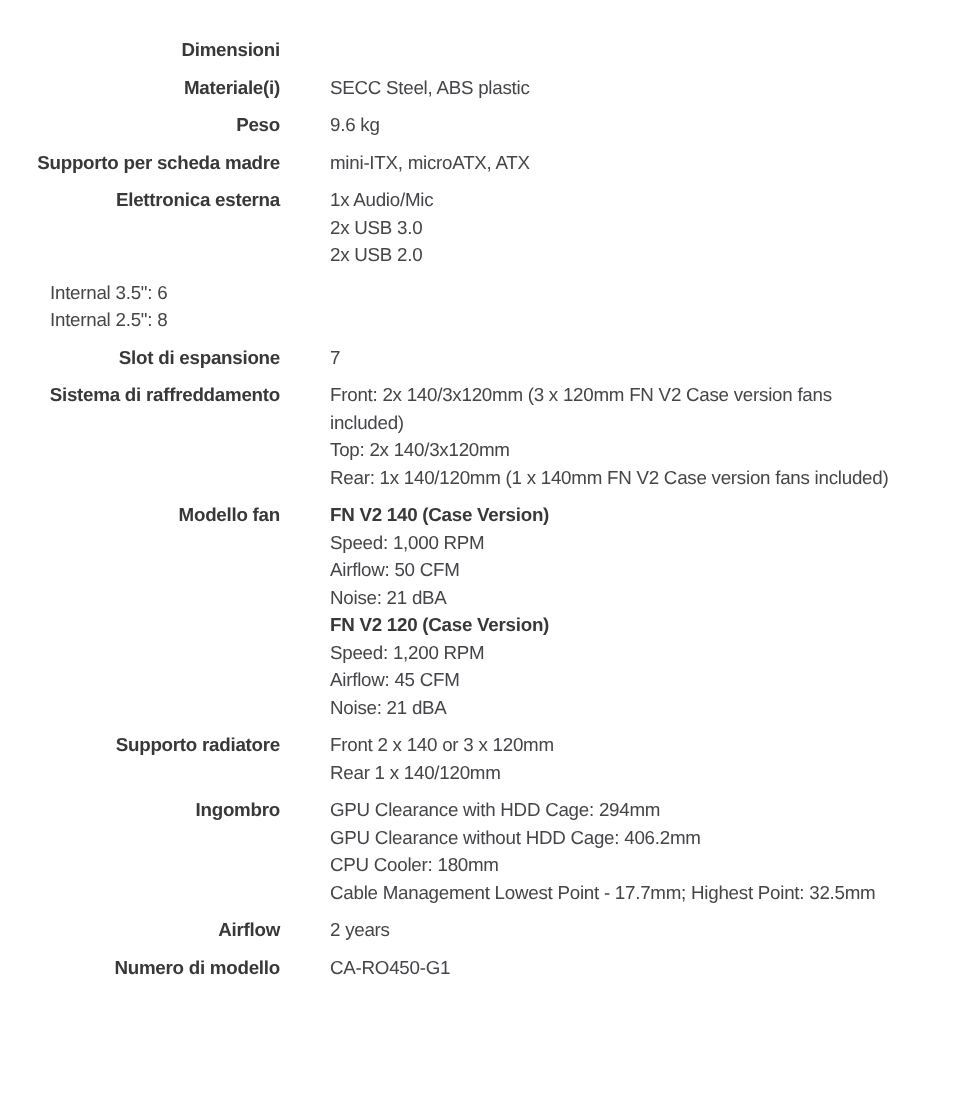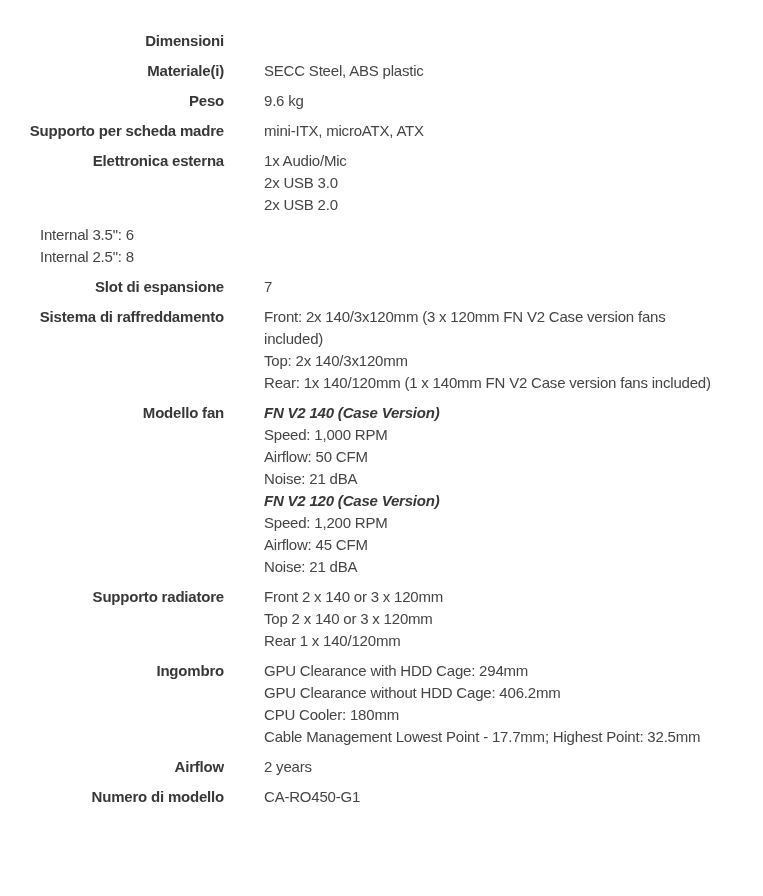--- a/index.html
+++ b/index.html
@@ -40,21 +40,20 @@
     line-height: 22px;
     letter-spacing: -0.2px;
     color: var(--value-color, #454549);
   }
   .spec-line {
     font-weight: 400;
   }
   .spec-line.bold {
     font-weight: 700;
     color: var(--label-color, #38383b);
-    font-style: italic;
   }
 </style>
 </head>
 <body>
 
 <div class="spec-table" id="spec-table">
     <div class="spec-row">
       <div class="spec-label">Dimensioni</div>
     </div>
     <div class="spec-row">
@@ -113,21 +112,20 @@
         <div class="spec-line bold">FN V2 120 (Case Version)</div>
         <div class="spec-line">Speed: 1,200 RPM</div>
         <div class="spec-line">Airflow: 45 CFM</div>
         <div class="spec-line">Noise: 21 dBA</div>
       </div>
     </div>
     <div class="spec-row">
       <div class="spec-label">Supporto radiatore</div>
       <div class="spec-value">
         <div class="spec-line">Front 2 x 140 or 3 x 120mm</div>
-        <div class="spec-line">Top 2 x 140 or 3 x 120mm</div>
         <div class="spec-line">Rear 1 x 140/120mm</div>
       </div>
     </div>
     <div class="spec-row">
       <div class="spec-label">Ingombro</div>
       <div class="spec-value">
         <div class="spec-line">GPU Clearance with HDD Cage: 294mm</div>
         <div class="spec-line">GPU Clearance without HDD Cage: 406.2mm</div>
         <div class="spec-line">CPU Cooler: 180mm</div>
         <div class="spec-line">Cable Management Lowest Point - 17.7mm; Highest Point: 32.5mm</div>

